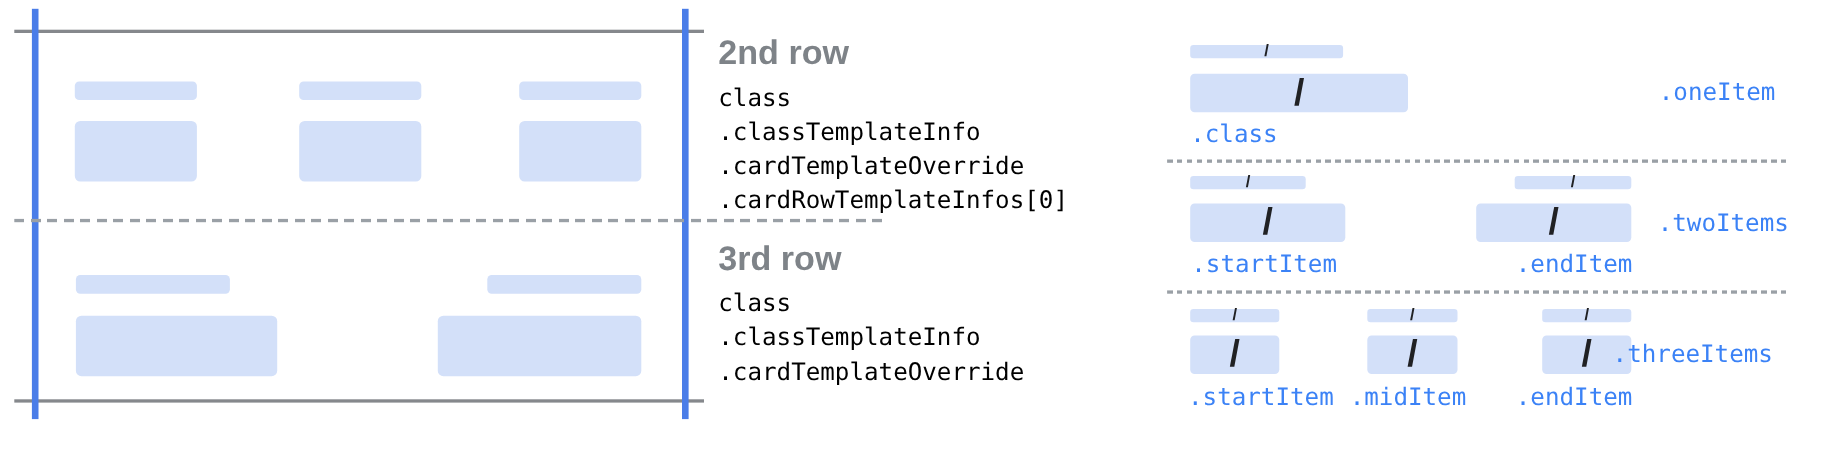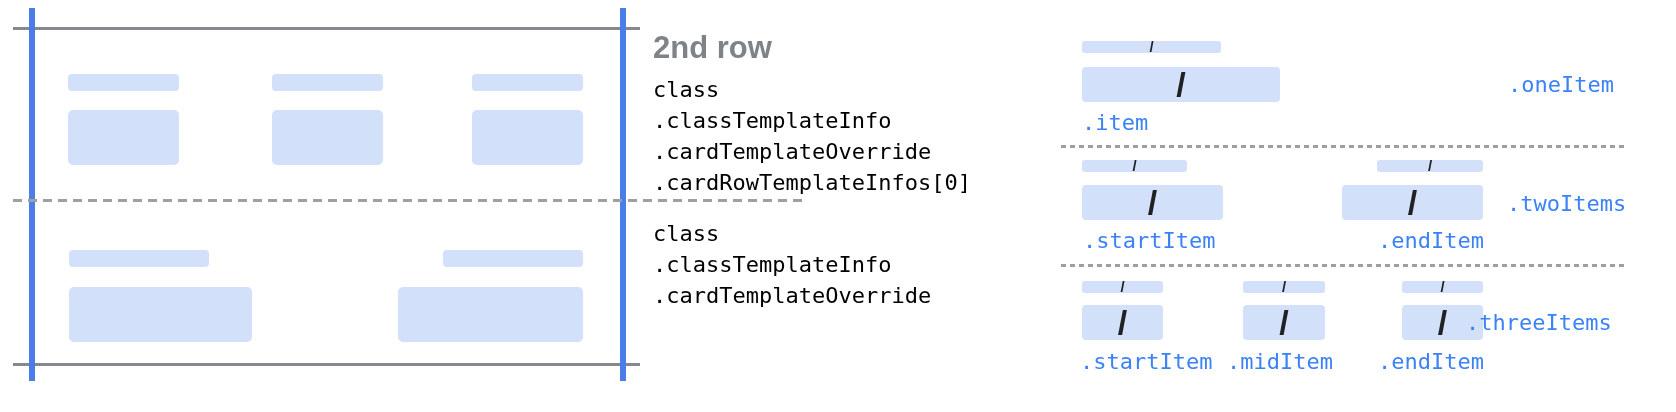--- a/index.html
+++ b/index.html
@@ -67,33 +67,34 @@
 
   <div class="abs row-spec" style="left:653px;top:31px;">
     <div class="row-heading">2nd row</div>
     <div class="code-line">class</div>
     <div class="code-line">.classTemplateInfo</div>
     <div class="code-line">.cardTemplateOverride</div>
     <div class="code-line">.cardRowTemplateInfos[0]</div>
   </div>
 
   <div class="abs row-spec" style="left:653px;top:218px;">
+    <div class="row-heading">3rd row</div>
     <div class="code-line">class</div>
     <div class="code-line">.classTemplateInfo</div>
     <div class="code-line">.cardTemplateOverride</div>
   </div>
 
   <div>
     <div class="abs bar bar-sm" style="left:1082px;top:41px;width:139px;">
       <span class="slash slash-sm">/</span>
     </div>
     <div class="abs bar bar-lg" style="left:1082px;top:67px;width:198px;">
       <span class="slash slash-lg">/</span>
     </div>
-    <div class="abs mono-label" style="left:1082px;top:111px;">.item</div>
+    <div class="abs mono-label" style="left:1082px;top:111px;">.class</div>
     <div class="abs mono-label" style="left:1508px;top:73px;">.oneItem</div>
   </div>
 
   <div class="abs dash-right" style="left:1061px;top:145px;width:567px;"></div>
 
   <div>
     <div class="abs bar bar-sm" style="left:1082px;top:160px;width:105px;">
       <span class="slash slash-sm">/</span>
     </div>
     <div class="abs bar bar-lg" style="left:1082px;top:185px;width:141px;">

